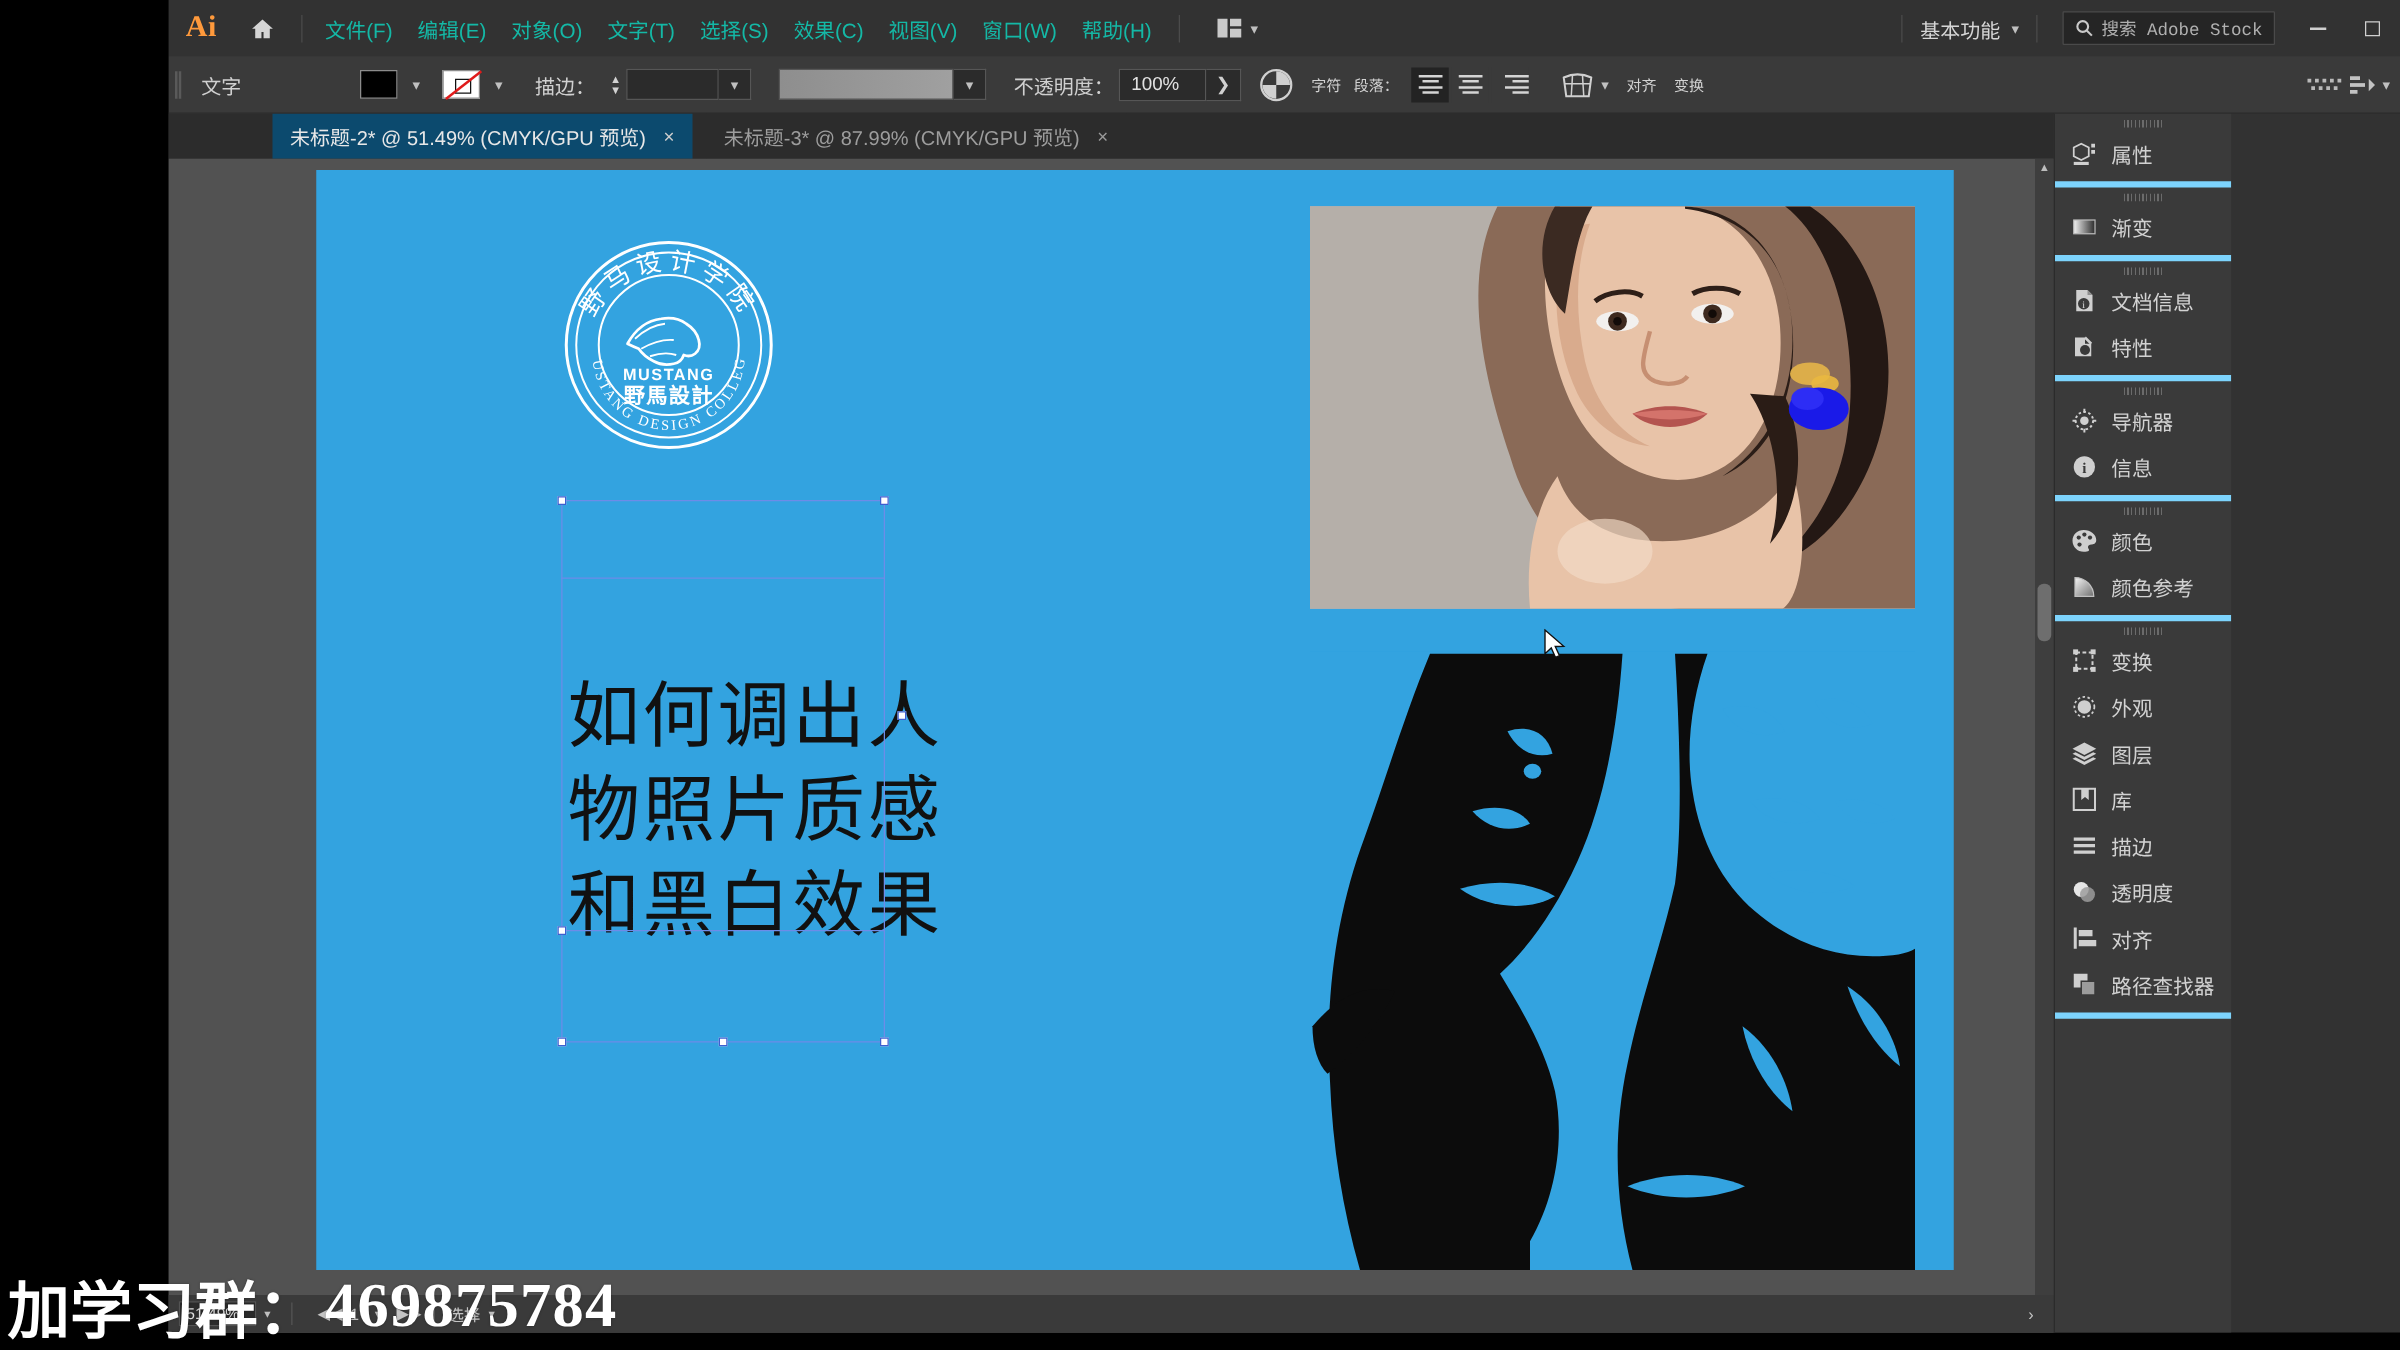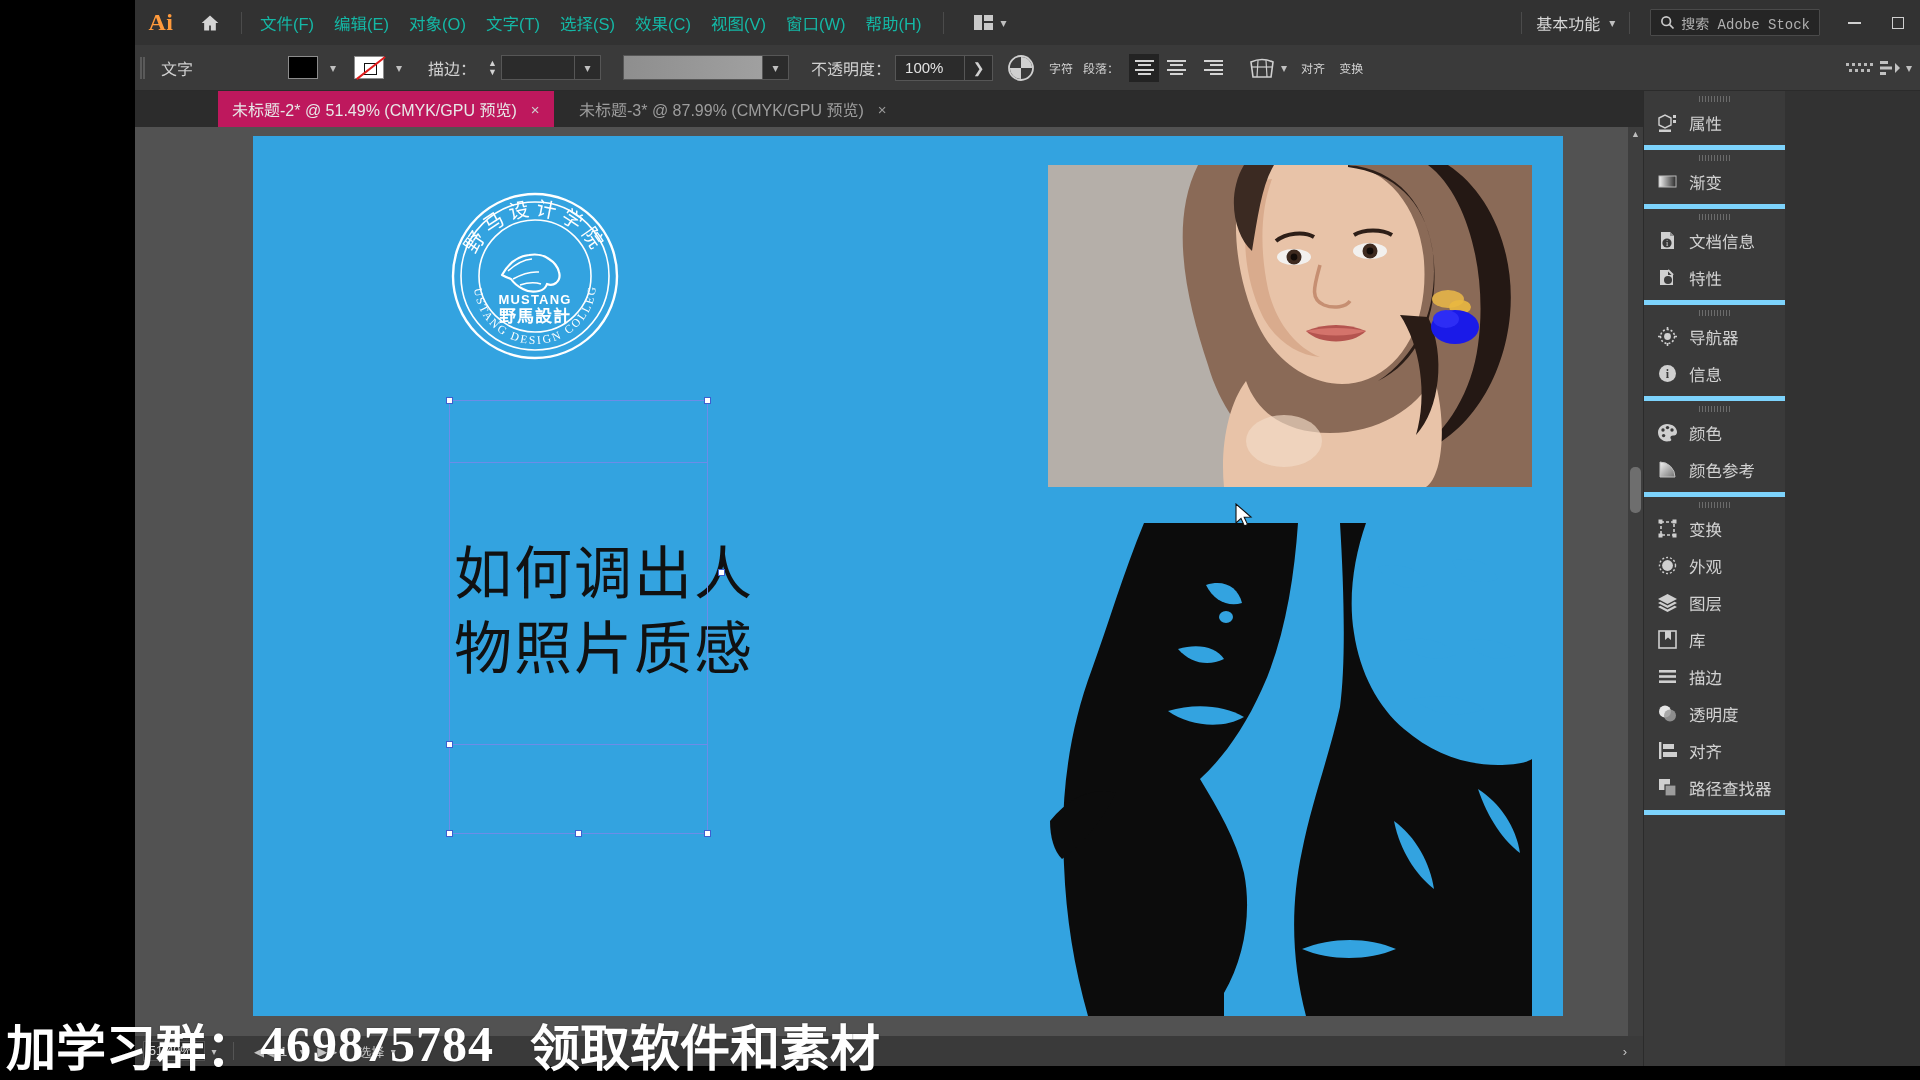--- a/index.html
+++ b/index.html
@@ -163,21 +163,21 @@
   
   .tabbar {
     position:absolute; left:135px; top:91px;
     width:1508px; height:36px; background:#2c2c2c;
   }
   .tab {
     position:absolute; top:0; height:36px;
     display:flex; align-items:center; gap:14px;
     padding: 0 14px; font-size:16px;
   }
-  .tab.active { background:#be185d; color:#e8e8e8;justify-content:flex-end; }
+  .tab.active { background:#0c4a6e; color:#e8e8e8;justify-content:flex-end; }
   .tab.inactive { background:#2c2c2c; color:#9d9d9d; }
   .tab .close { color:#cfcfcf; font-size:15px; }
   .tab.inactive .close { color:#9a9a9a; }
 
   
   .toolpanel {
     position:absolute; left:0; top:91px;
     width:135px; height:975px; background:#3a3a3a;
   }
   .tp-collapse {
@@ -799,20 +799,21 @@
           <path d="M52 84 q10 -18 27 -20 q12 -2 20 4 q8 5 10 13 q2 7 -3 11 q-4 3 -9 1 q-2 6 -8 7 q-9 2 -16 -2 q-8 -4 -12 -10 q-5 -2 -9 -4z" fill="none" stroke="#fff" stroke-width="2.2" stroke-linejoin="round"></path>
           <path d="M58 80 q12 -11 24 -12 M63 88 q14 -8 26 -7 M70 94 q12 -4 21 -1" fill="none" stroke="#fff" stroke-width="1.5"></path>
           <text x="85" y="113" font-size="13" fill="#fff" text-anchor="middle" font-family="'Liberation Sans',sans-serif" font-weight="bold" letter-spacing="1.2">MUSTANG</text>
           <text x="85" y="131" font-size="17" fill="#fff" text-anchor="middle" font-family="'Liberation Sans',sans-serif" font-weight="bold" letter-spacing="1">野馬設計</text>
         </svg>
       </div>
 
       <div class="tb tb-body">
         <div>如何调出人</div>
         <div>物照片质感</div>
+        <div>和黑白效果</div>
       </div>
 
       <div>
         <div class="selline" style="left:196px;  top:264px; width:259px; height:1px;"></div>
         <div class="selline" style="left:196px;  top:264px; width:1px;  height:345px;"></div>
         <div class="selline" style="left:454px;  top:264px; width:1px;  height:345px;"></div>
         <div class="selline" style="left:196px;  top:608px; width:259px; height:1px;"></div>
         <div class="selline" style="left:196px;  top:326px; width:259px; height:1px;"></div>
         <div class="selline" style="left:196px;  top:697px; width:259px; height:1px;"></div>
         <div class="selline" style="left:196px;  top:608px; width:1px;  height:89px;"></div>
@@ -1103,16 +1104,15 @@
             </svg>
         </span>
         <span class="dock-label">路径查找器</span>
       </div>
     </div>
   </div>
 
   <div class="caption">
     <span class="cap-a">加学习群：</span>
     <span class="cap-num">469875784</span>
-    <span class="cap-b">领取软件和素材</span>
   </div>
 
 </div>
 
 </body></html>

